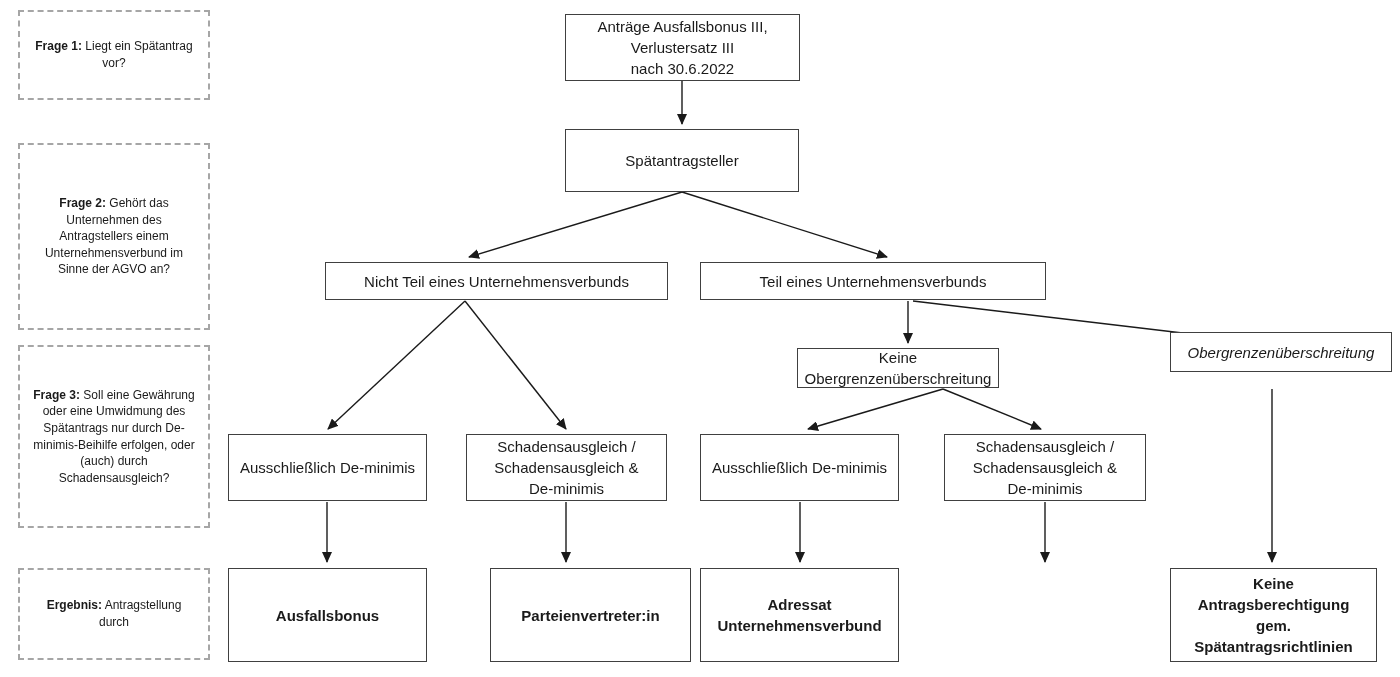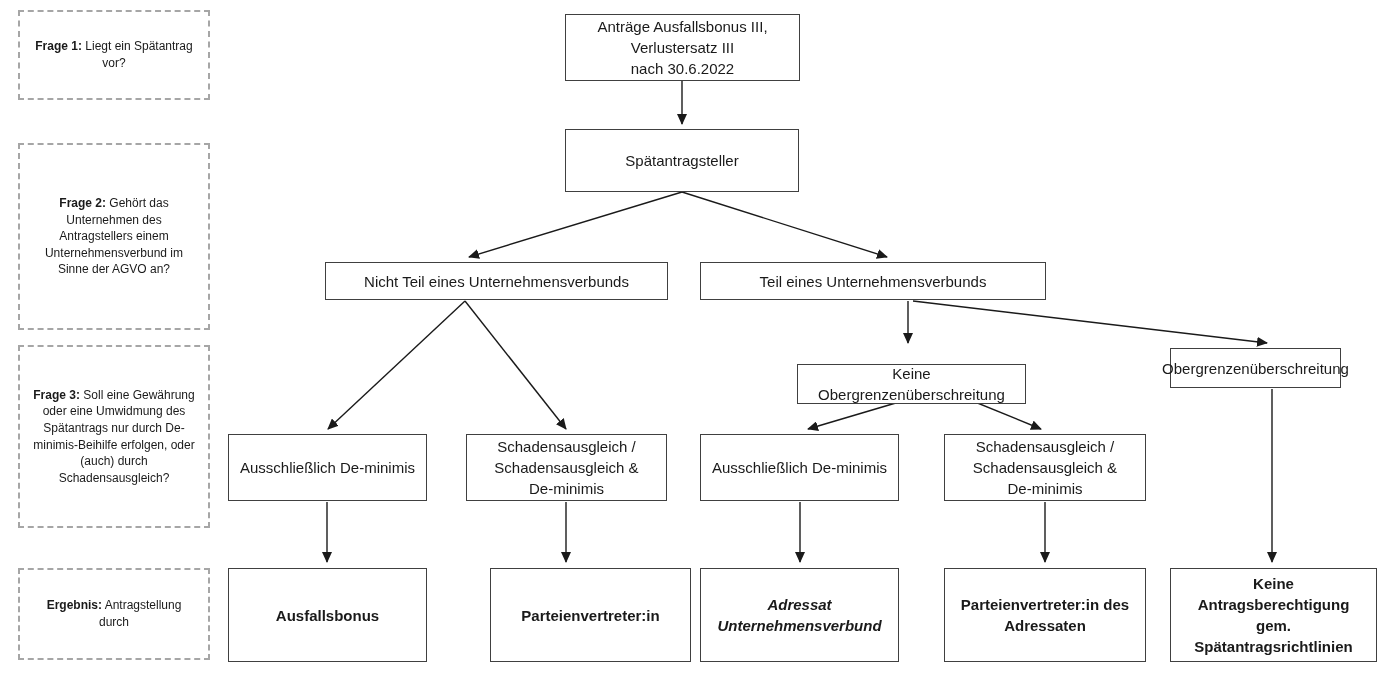--- a/index.html
+++ b/index.html
@@ -76,42 +76,40 @@
   <div class="node" style="left:565px;top:14px;width:235px;height:67px;">Anträge Ausfallsbonus III,
 Verlustersatz III
 nach 30.6.2022</div>
 
   <div class="node" style="left:565px;top:129px;width:234px;height:63px;">Spätantragsteller</div>
 
   <div class="node" style="left:700px;top:262px;width:346px;height:38px;">Teil eines Unternehmensverbunds</div>
 
   <div class="node" style="left:325px;top:262px;width:343px;height:38px;">Nicht Teil eines Unternehmensverbunds</div>
 
-  <div class="node" style="left:797px;top:348px;width:229px;height:40px;margin-top:16px;">Keine Obergrenzenüberschreitung</div>
+  <div class="node" style="left:797px;top:348px;width:202px;height:40px;">Keine Obergrenzenüberschreitung</div>
 
-  <div class="node" style="left:1170px;top:348px;width:171px;height:40px;">Obergrenzenüberschreitung</div>
+  <div class="node" style="left:1170px;top:332px;width:222px;height:40px;font-style:italic;">Obergrenzenüberschreitung</div>
 
   <div class="node" style="left:228px;top:434px;width:199px;height:67px;">Ausschließlich De-minimis</div>
 
   <div class="node" style="left:466px;top:434px;width:201px;height:67px;">Schadensausgleich /
 Schadensausgleich &amp;
 De-minimis</div>
 
   <div class="node" style="left:700px;top:434px;width:199px;height:67px;">Ausschließlich De-minimis</div>
 
   <div class="node" style="left:944px;top:434px;width:202px;height:67px;">Schadensausgleich /
 Schadensausgleich &amp;
 De-minimis</div>
 
   <div class="node bold" style="left:228px;top:568px;width:199px;height:94px;">Ausfallsbonus</div>
 
   <div class="node bold" style="left:466px;top:568px;width:201px;height:94px;margin-left:24px;">Parteienvertreter:in</div>
 
-  <div class="node bold" style="left:700px;top:568px;width:199px;height:94px;font-style:italic;">Adressat
+  <div class="node bold" style="left:700px;top:568px;width:199px;height:94px;">Adressat
 Unternehmensverbund</div>
 
-  <div class="node bold" style="left:944px;top:568px;width:202px;height:94px;">Parteienvertreter:in des
-Adressaten</div>
 
   <div class="node bold" style="left:1170px;top:568px;width:207px;height:94px;">Keine Antragsberechtigung
 gem. Spätantragsrichtlinien</div>
 
 </div>
 
 </body></html>

